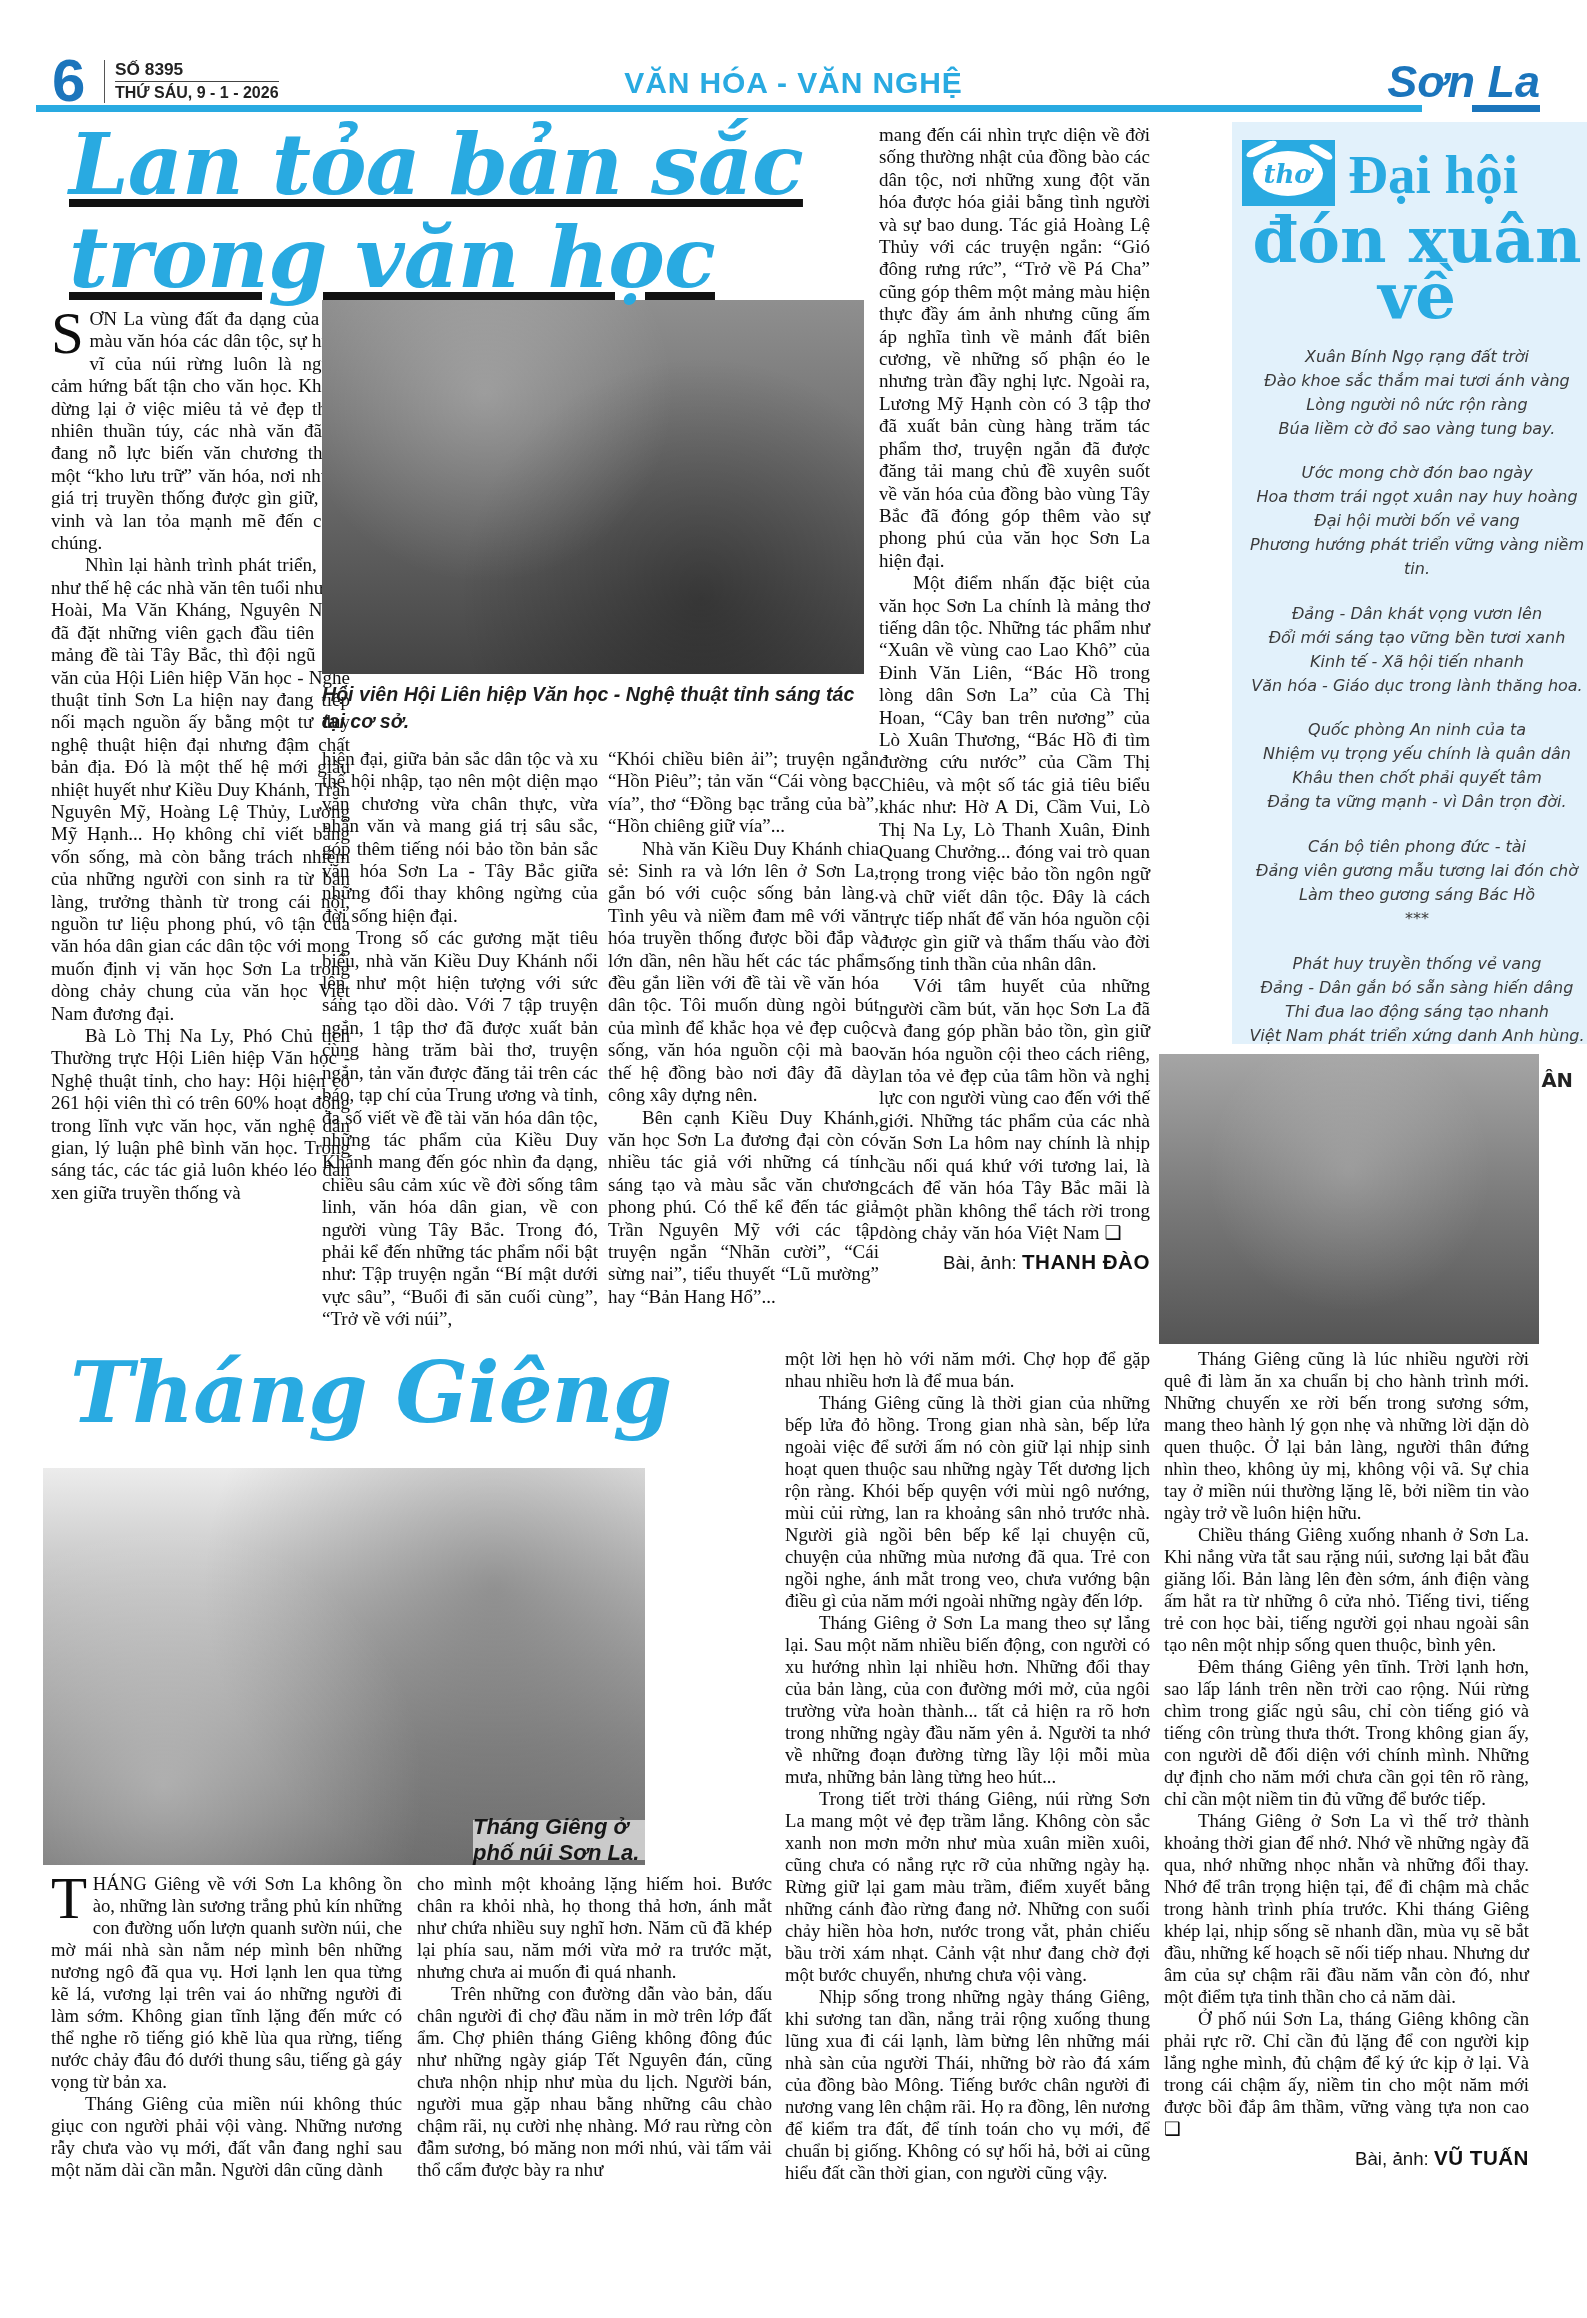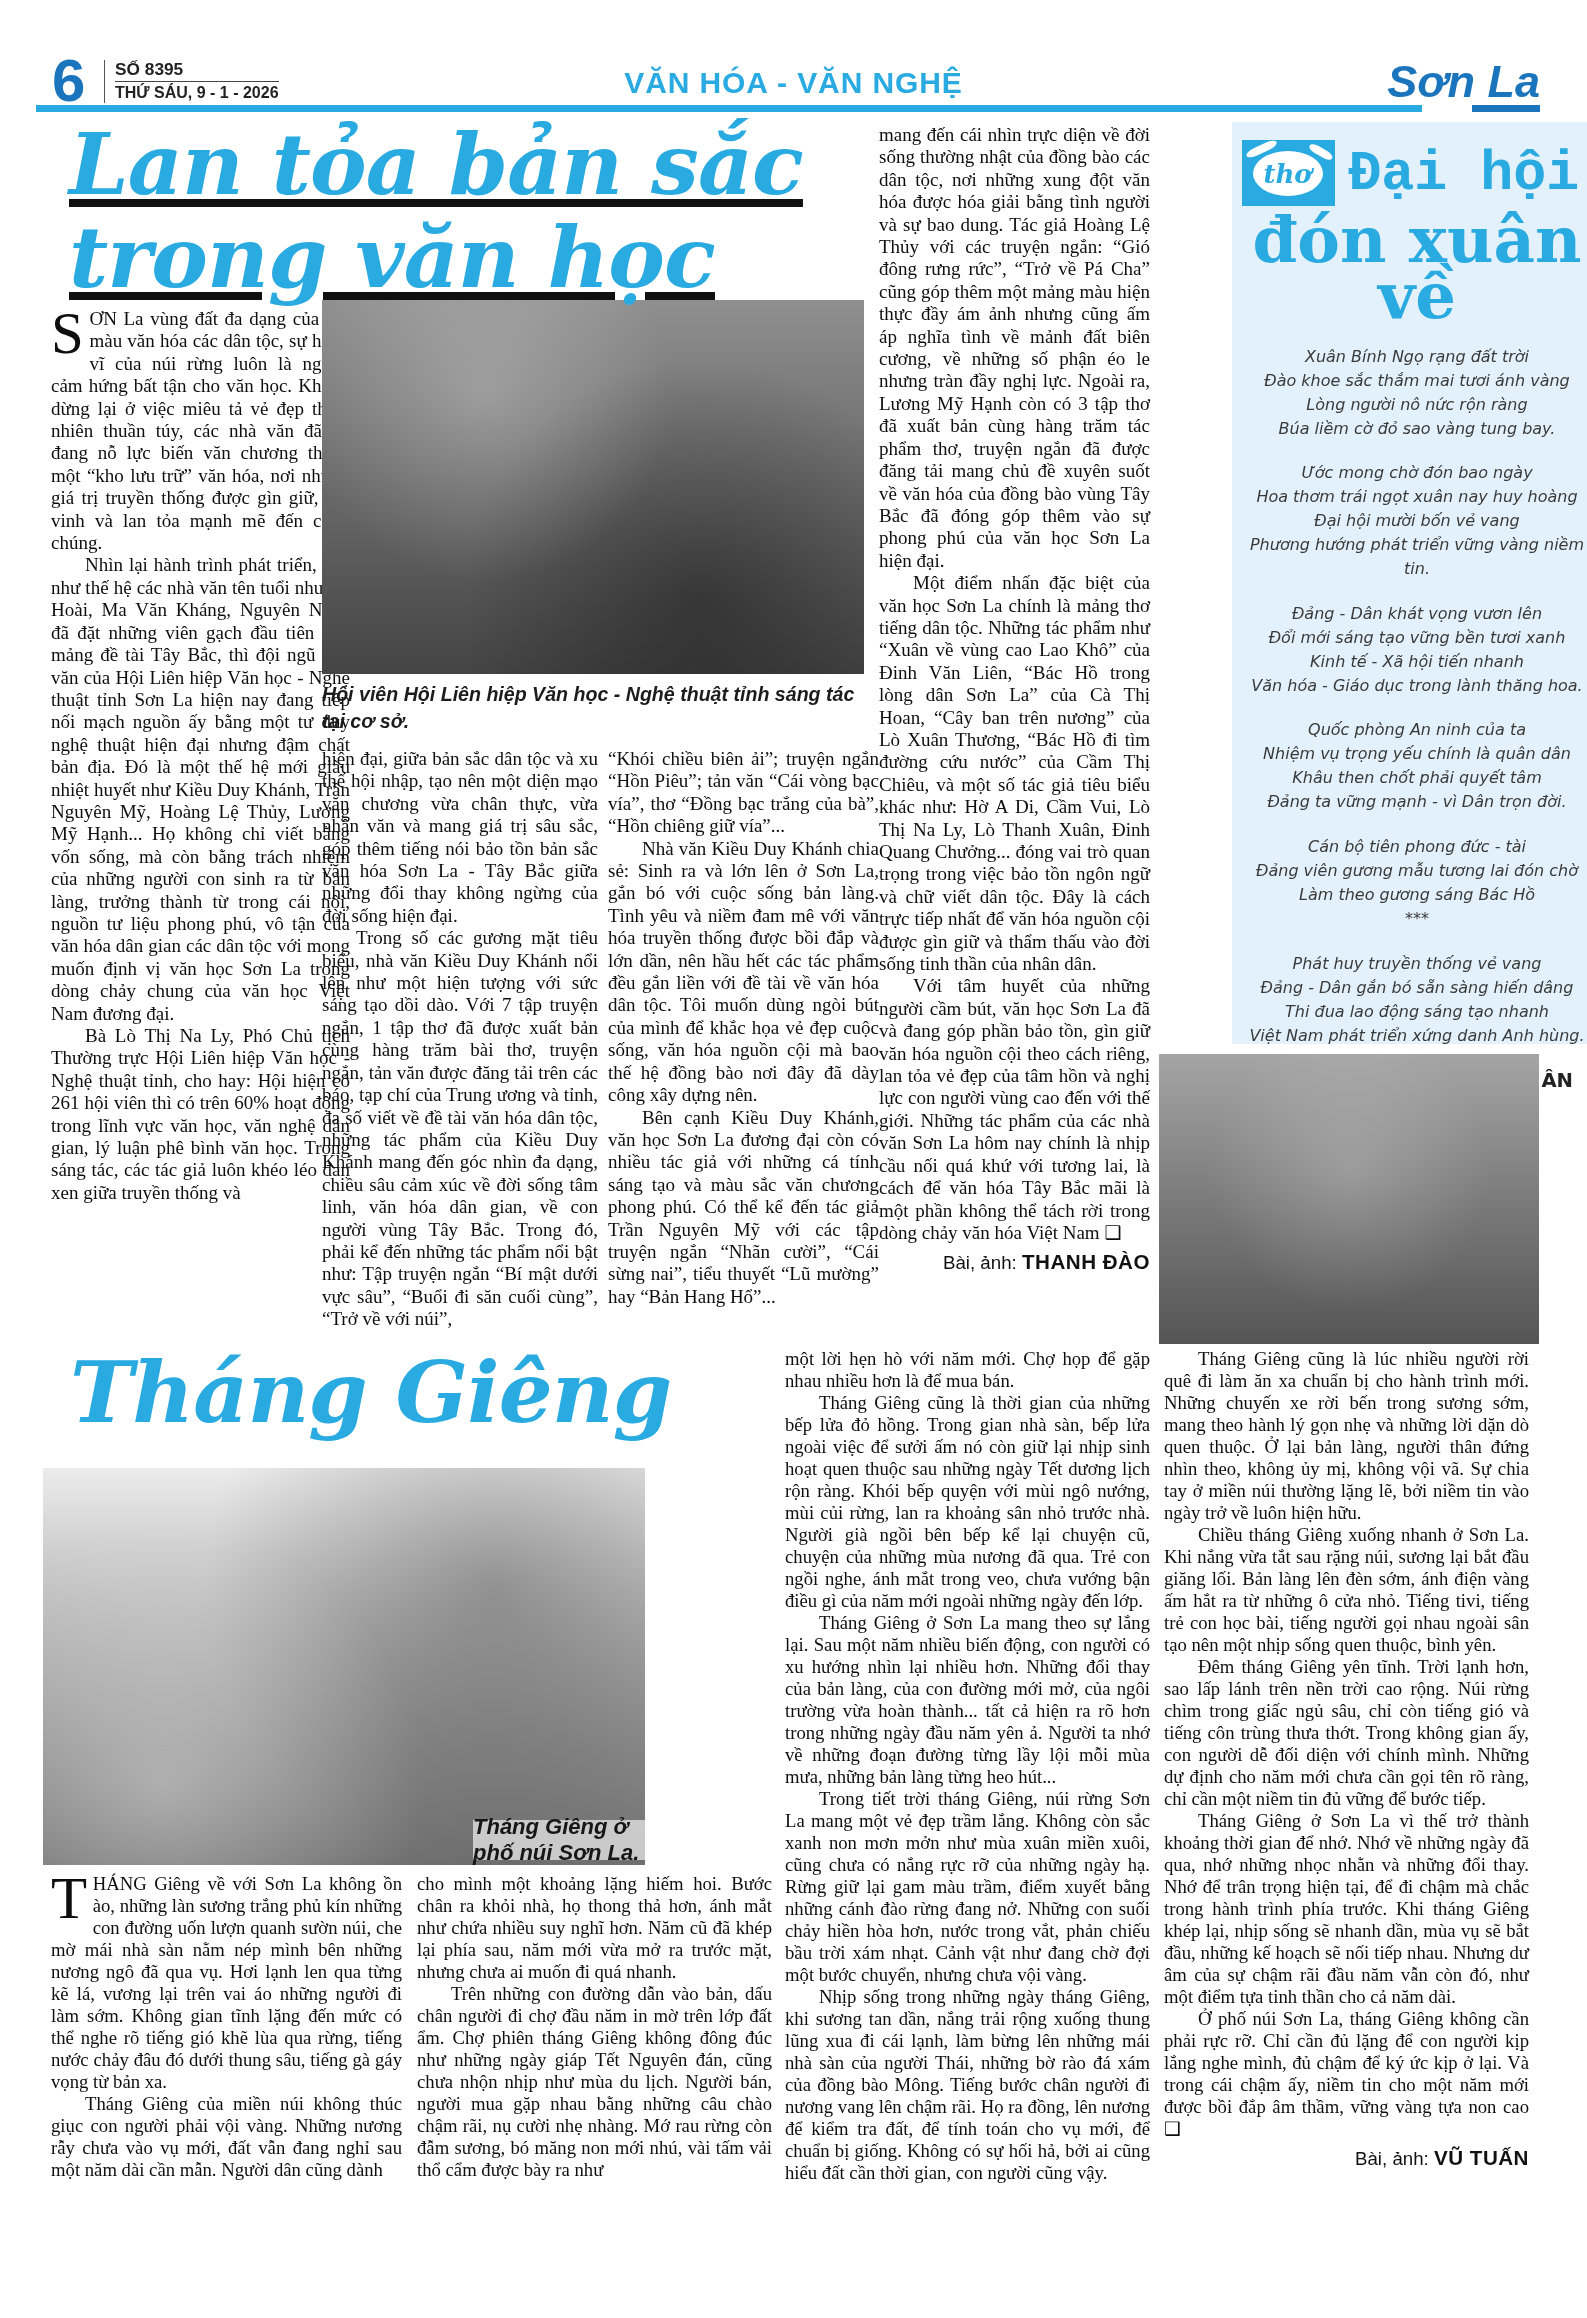--- a/index.html
+++ b/index.html
@@ -61,21 +61,21 @@
            background:#e2f1fb;padding:18px 10.3px;box-sizing:border-box;}
   .poem-head{display:flex;align-items:flex-start;gap:13px;}
   .poem-logo{position:relative;width:93px;height:66px;background:#29aae1;flex:0 0 auto;}
   .poem-logo .oval{position:absolute;left:10.3px;top:11.2px;width:70px;height:45px;background:#fff;
                    border-radius:50%;display:flex;align-items:center;justify-content:center;}
   .poem-logo .oval span{font-family:"DejaVu Serif",serif;font-style:italic;font-weight:bold;
                         font-size:26px;color:#29aae1;}
   .poem-logo .leaf{position:absolute;width:33px;height:7.5px;background:#fff;border-radius:50% 50% 50% 50%/90% 90% 90% 90%;}
   .poem-logo .leaf.l1{top:4.7px;left:2.8px;transform:rotate(-25deg);}
   .poem-logo .leaf.l2{top:8.4px;right:0.9px;transform:rotate(30deg);width:26px;}
-  .poem-title1{font-family:Liberation Mono, monospace;font-weight:bold;color:#29aae1;
+  .poem-title1{font-family:Liberation Serif, serif;font-weight:bold;color:#29aae1;
                font-size:55px;line-height:70px;}
   .poem-title2{font-family:"DejaVu Serif",serif;font-weight:bold;color:#29aae1;
                font-size:64px;line-height:56px;text-align:center;margin-top:2px;}
   .stanza{margin:20.6px 0 0 0;}
   .stanza p{margin:0;text-align:center;font-family:"DejaVu Sans",sans-serif;font-style:italic;
             font-size:16px;line-height:24px;color:#3a3a3a;}
   .poem-author{margin-top:21.5px;text-align:right;padding-right:18.7px;
                font-family:"DejaVu Sans",sans-serif;font-weight:bold;font-size:19.6px;color:#222;}
 </style>
 </head>

